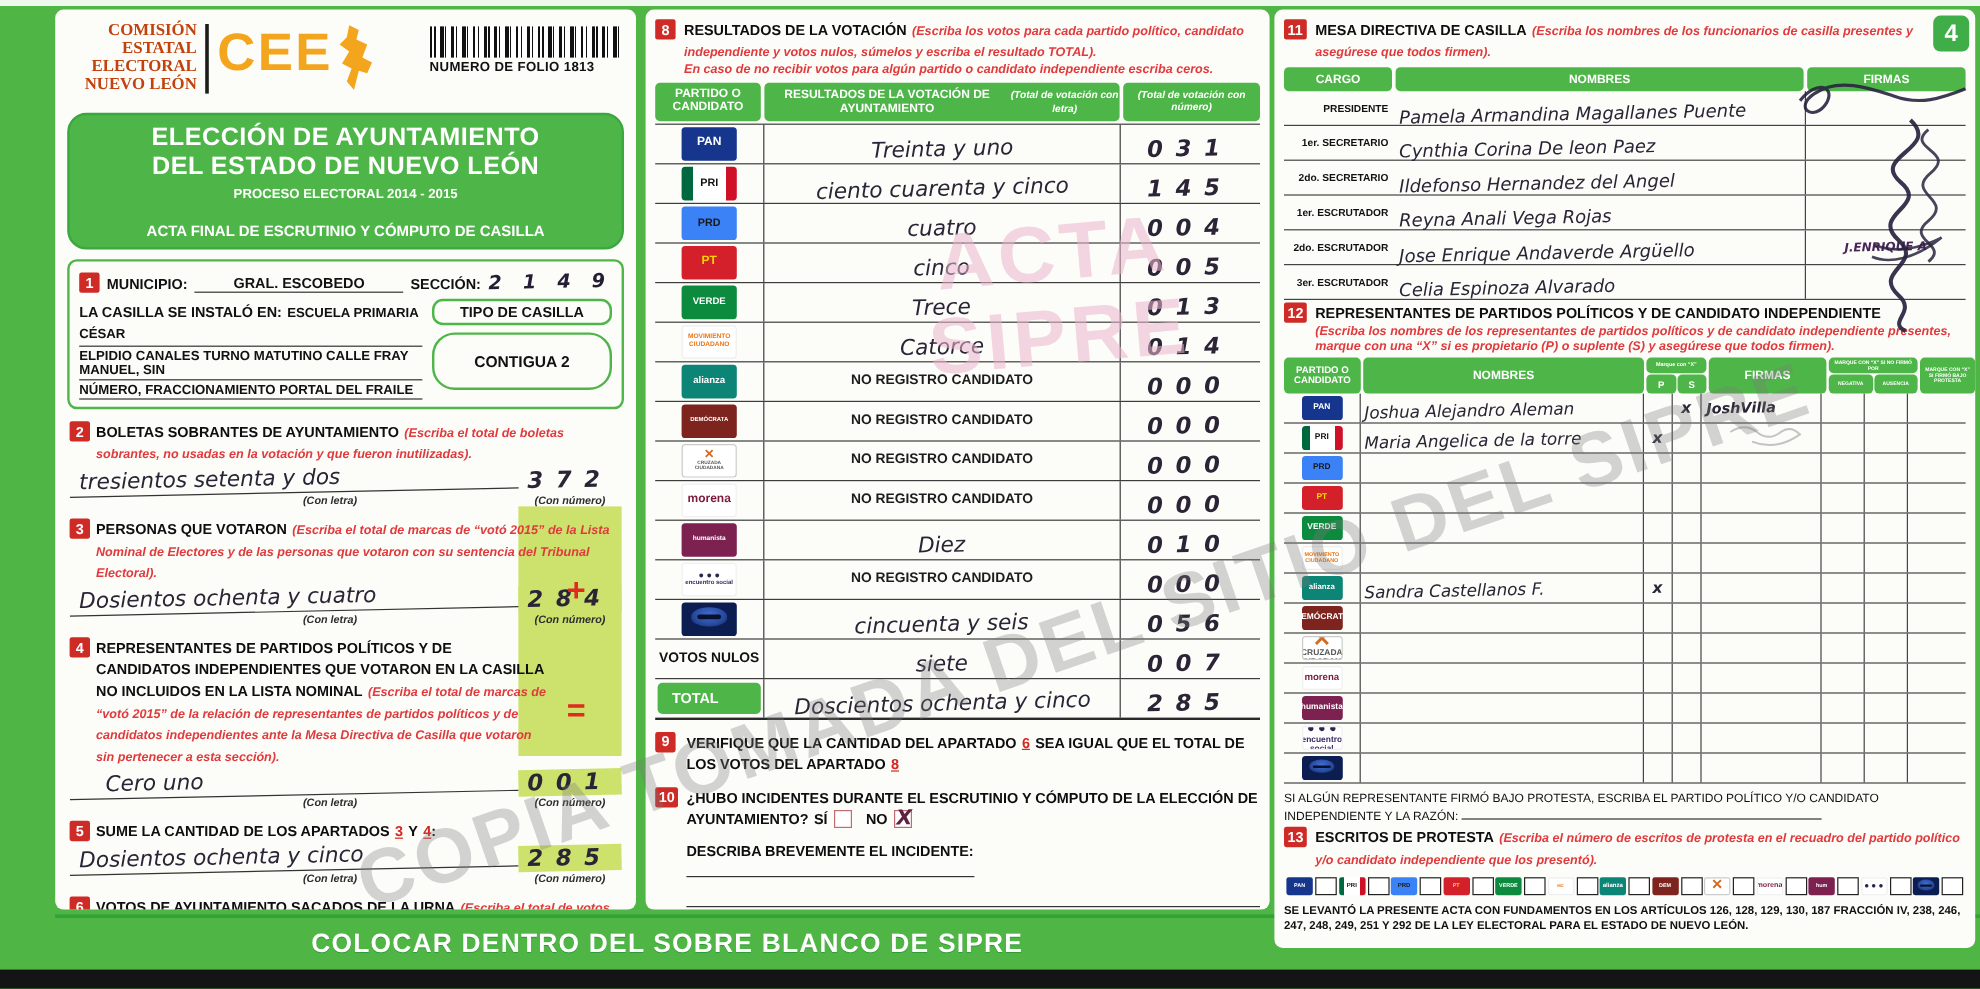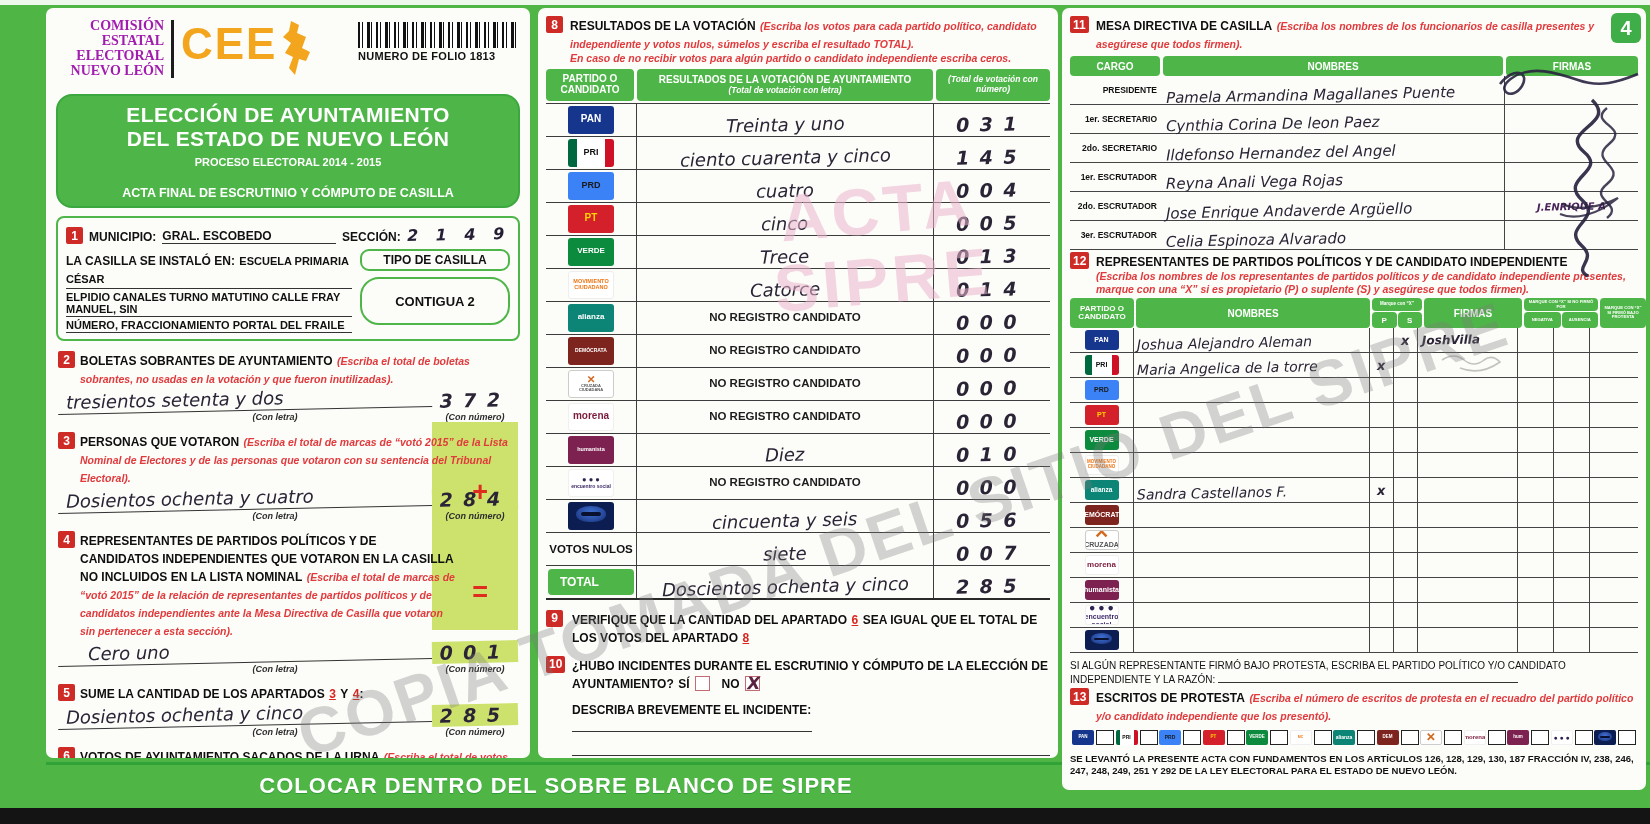--- a/index.html
+++ b/index.html
@@ -15,38 +15,38 @@
 .t{font-weight:bold;font-size:12px;line-height:13.5px;color:#0e0e0e}
 .r{color:#e13a3c;font-weight:bold;font-style:italic;font-size:10.5px;line-height:12.5px}
 .ref{color:#d9251f;text-decoration:underline}
 .badge{display:inline-flex;align-items:center;justify-content:center;background:#ce2a26;color:#fff;font-weight:bold;font-size:12px;min-width:17px;height:17px;padding:0 3px;border-radius:2px;flex:none}
 .cap{font-size:9px;font-weight:bold;font-style:italic;color:#2e2e2e}
 .hw{font-family:"DejaVu Sans",sans-serif;font-style:italic;color:#2b2436;display:inline-block;transform:rotate(-1.2deg)}
 .num{letter-spacing:.55em;font-size:19px;font-weight:bold}
 .gh{background:#4eb648;color:#fff;font-weight:bold;display:flex;align-items:center;justify-content:center;text-align:center;border-radius:4px}
 
 .lp-head{display:flex;align-items:flex-start;padding:10px 10px 0 10px;height:82px}
-.org{width:108px;text-align:right;font-family:"Liberation Serif",serif;font-weight:bold;font-size:14px;line-height:15px;color:#a21caf}
+.org{width:108px;text-align:right;font-family:"Liberation Serif",serif;font-weight:bold;font-size:14px;line-height:15px;color:#c2410c}
 .org-div{width:3px;background:#1c1c1c;height:58px;margin:2px 7px 0 7px}
 .cee{font-size:44px;font-weight:bold;color:#f3a51d;letter-spacing:2px;line-height:52px}
 .nl-shape{margin:2px 0 0 2px}
 .folio-block{margin-left:auto;width:162px;padding-top:4px}
 .barcode{width:158px;height:26px;background:repeating-linear-gradient(90deg,#111 0 2px,#fff 2px 4px,#111 4px 5px,#fff 5px 9px,#111 9px 12px,#fff 12px 13px,#111 13px 14px,#fff 14px 18px)}
 .folio{font-size:11px;font-weight:bold;margin-top:2px;letter-spacing:.3px}
 
 .titlebox{margin:4px 10px 0 10px;background:#4eb648;border:2px solid #3aa73f;border-radius:16px;text-align:center;padding:7px 4px 6px 4px}
 .titlebox .t1{color:#fff;font-weight:bold;font-size:21px;line-height:24px;letter-spacing:.4px}
 .titlebox .t2{color:#fff;font-weight:bold;font-size:11px;margin-top:5px}
 .titlebox .t3{color:#fff;font-weight:bold;font-size:12.5px;margin-top:18px}
 
 .s1box{margin:8px 10px 0 10px;border:2px solid #4eb648;border-radius:8px;padding:7px 8px 6px 8px}
 .s1row1{display:flex;align-items:flex-end;gap:6px}
 .lbl{font-weight:bold;font-size:12px;white-space:nowrap}
 .val{font-weight:bold;font-size:11px}
-.muni{flex:1;text-align:left;font-size:12px;font-weight:bold;border-bottom:1.6px solid #333}
+.muni{flex:1;text-align:center;font-size:12px;font-weight:bold;border-bottom:1.6px solid #333}
 .secc{font-weight:bold;font-size:16px;letter-spacing:6px;color:#241d33}
 .s1row2{display:flex;margin-top:5px;gap:8px}
 .s1left{flex:1}
 .s1left div{border-bottom:1.4px solid #333;padding:2px 0 1px 0}
 .s1left div:first-child{border-bottom:1.4px solid #333}
 .s1right{width:150px}
 .tipo-pill{border:2px solid #4eb648;border-radius:9px;text-align:center;font-weight:bold;font-size:12px;padding:2px 0}
 .tipo-box{border:2px solid #4eb648;border-radius:19px;text-align:center;font-weight:bold;font-size:13px;margin-top:6px;height:48px;display:flex;align-items:center;justify-content:center}
 
 .sec{margin:10px 12px 0 12px;position:relative;z-index:1}
@@ -87,21 +87,21 @@
 .encuentro::before{content:"● ● ●";font-size:1.5em;color:#2f2350;letter-spacing:0}
 .independiente{background:#0c1d52;position:relative}
 .independiente::before{content:"";position:absolute;left:18%;right:18%;top:15%;bottom:28%;background:radial-gradient(ellipse at 50% 40%,#3f6fd0 0%,#274a9e 60%,#11265f 100%);border-radius:50% 50% 45% 45%}
 .independiente::after{content:"";position:absolute;top:38%;left:28%;width:44%;height:13%;background:#0a1030;border-radius:2px}
 
 .s8head{position:relative;padding-left:24px;margin-top:2px}
 .s8head .badge{position:absolute;left:0;top:0}
 .vt{margin-top:4px}
 .vt-head{display:flex;gap:3px;height:32px}
 .vt-head .hc1{width:88px;font-size:10px;line-height:10.5px;flex:none}
-.vt-head .hc2{width:296px;flex:none;flex-direction:column;font-size:10px;line-height:11px}
+.vt-head .hc2{width:296px;flex:none;flex-direction:row;font-size:10px;line-height:11px}
 .vt-head .hc2 .sub{font-style:italic;font-size:8.5px;font-weight:bold}
 .vt-head .hc3{width:114px;flex:none;font-style:italic;font-size:8.5px;line-height:9.5px;padding:0 6px}
 .vt-body{border-top:1.7px solid #3c3c3c;margin-top:2px}
 .vt-row{display:flex;height:33px;border-bottom:1.7px solid #3c3c3c;align-items:stretch}
 .vt-row .c1{width:90px;display:flex;align-items:center;justify-content:center;flex:none}
 .vt-row .c2{width:298px;flex:none;border-left:1.7px solid #3c3c3c;border-right:1.7px solid #3c3c3c;display:flex;align-items:flex-end;justify-content:center;padding-bottom:1px}
 .vt-row .c3{width:116px;flex:none;display:flex;align-items:flex-end;justify-content:center;padding-bottom:1px}
 .vt .handwritten{font-family:"DejaVu Sans",sans-serif;font-style:italic;color:#2b2436;font-size:18px;transform:rotate(-1.5deg)}
 .vt .printed{font-weight:bold;font-size:11.5px;color:#1c1c1c;align-self:center;padding-bottom:0}
 .nulos-lbl{font-weight:bold;font-size:11.5px;text-align:center}

